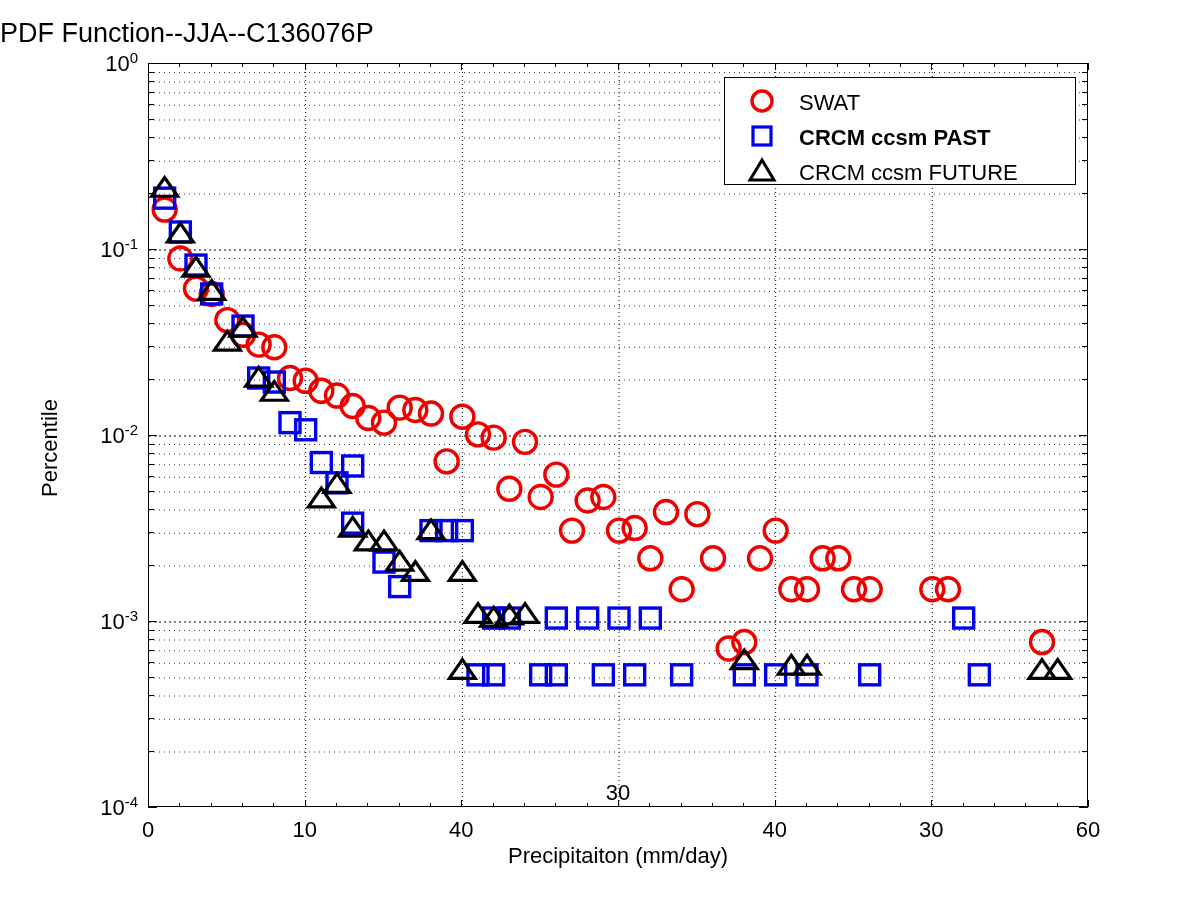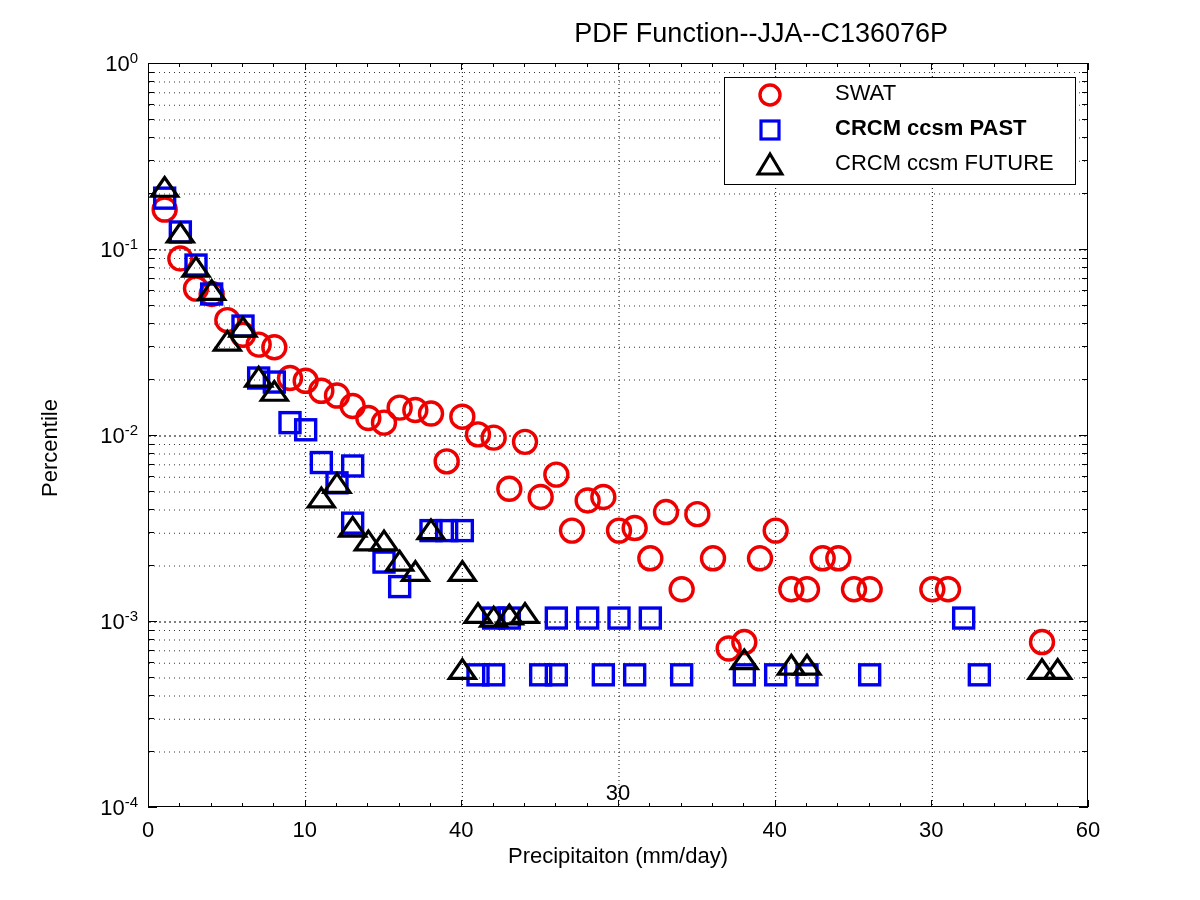--- a/index.html
+++ b/index.html
@@ -6,21 +6,21 @@
   body{
     width:1200px;height:900px;
     background:#ffffff;
     font-family:"Liberation Sans", sans-serif;
     overflow:hidden;
   }
   #figure{position:relative;width:1200px;height:900px;}
 
   #title{
     position:absolute;left:0;top:18px;width:948px;
-    text-align:right;
+    text-align:left;
     font-size:27px;color:#000;
     letter-spacing:0px;
     white-space:pre;
   }
 
   #plotbox{
     position:absolute;
     left:148px;top:63px;
     width:940px;height:744px;
     border:1px solid #000;
@@ -67,22 +67,22 @@
     position:absolute;
     left:724px;top:77px;
     width:352px;height:108px;
     background:#fff;
     border:1px solid #000;
     box-sizing:border-box;
     z-index:20;
   }
   .legend-row{
     position:absolute;
-    left:8px;width:100%;height:36px;
-    display:flex;align-items:flex-start;gap:28px;
+    left:0;width:100%;height:36px;
+    display:flex;align-items:flex-end;
   }
   .legend-sym{
     width:74px;display:flex;align-items:center;justify-content:center;
   }
   .legend-txt{font-size:22px;color:#000;white-space:pre;}
 
   .tickline{position:absolute;background:#000;}
 </style>
 </head>
 <body>

